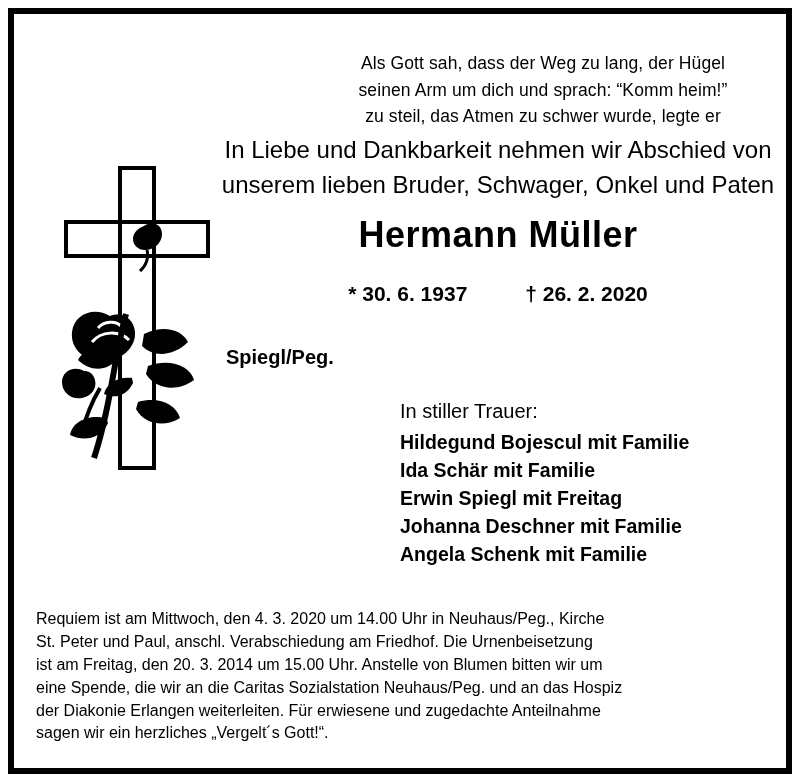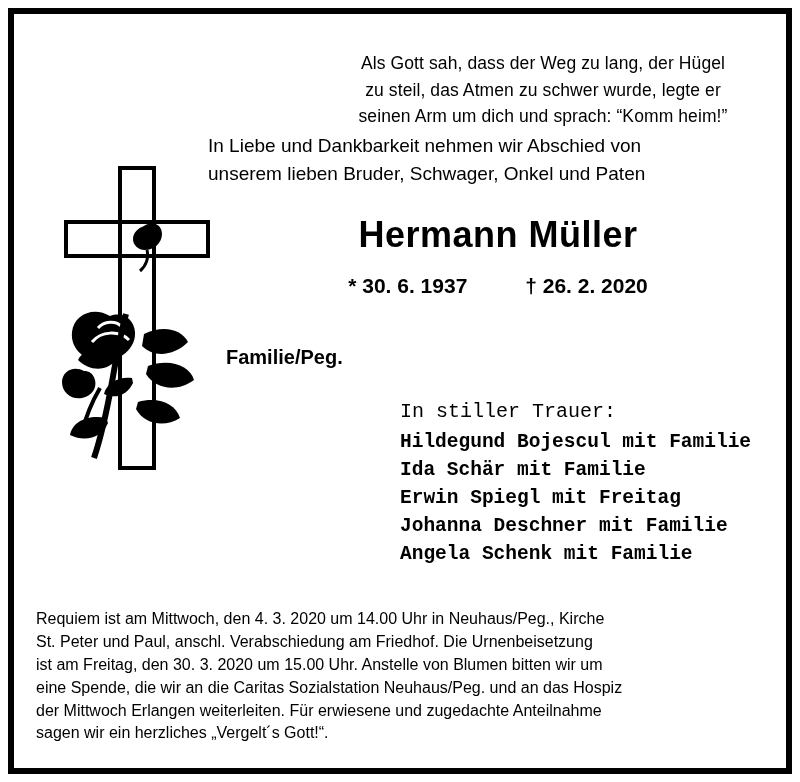--- a/index.html
+++ b/index.html
@@ -49,42 +49,42 @@
     line-height: 1.52;
     letter-spacing: 0.1px;
   }
 
   
   .intro {
     position: absolute;
     left: 180px;
     top: 104px;
     width: 580px;
-    text-align: left;
-    font-size: 19px;
+    text-align: center;
+    font-size: 24px;
     line-height: 1.46;
   }
 
   
   .name {
     position: absolute;
     left: 180px;
     top: 186px;
     width: 580px;
     text-align: center;
     font-size: 36px;
     font-weight: bold;
     letter-spacing: 0.5px;
   }
 
   
   .dates {
     position: absolute;
     left: 180px;
-    top: 246px;
+    top: 254px;
     width: 580px;
     text-align: center;
     font-size: 21px;
     font-weight: bold;
   }
   .dates .birth { margin-right: 52px; }
   .dates .sym { font-weight: bold; }
 
   
   .place {
@@ -94,21 +94,20 @@
     font-size: 20px;
     font-weight: bold;
   }
 
   
   .mourners {
     position: absolute;
     left: 372px;
     top: 372px;
     width: 390px;
-    font-family: Liberation Mono, monospace;
   }
   .mourners .lead {
     font-size: 20px;
     font-weight: normal;
     margin-bottom: 6px;
   }
   .mourners ul {
     list-style: none;
     margin: 0;
     padding: 0;
@@ -175,59 +174,59 @@
           <path d="M100 200 c22 -8 42 0 46 14 c-16 12 -38 10 -48 -6 z" fill="#000"></path>
           <path d="M90 236 c20 -6 38 2 42 16 c-16 10 -36 6 -44 -9 z" fill="#000"></path>
           <path d="M70 188 c-16 -10 -34 -6 -40 6 c12 12 30 12 40 -2 z" fill="#000"></path>
           <path d="M58 252 c-18 -4 -34 4 -36 17 c16 8 32 2 38 -12 z" fill="#000"></path>
           <path d="M84 212 c-14 -2 -26 6 -28 16 c12 6 24 0 29 -11 z" fill="#000"></path>
         </svg>
       </div>
 
       <div class="verse">
         <div>Als Gott sah, dass der Weg zu lang, der Hügel</div>
+        <div>seinen Arm um dich und sprach: “Komm heim!”</div>
         <div>zu steil, das Atmen zu schwer wurde, legte er</div>
-        <div>seinen Arm um dich und sprach: “Komm heim!”</div>
       </div>
 
       <div class="intro">
         <div>In Liebe und Dankbarkeit nehmen wir Abschied von</div>
         <div>unserem lieben Bruder, Schwager, Onkel und Paten</div>
       </div>
 
       <div class="name">Hermann Müller</div>
 
       <div class="dates">
         <span class="birth">
           <span class="sym">*</span>
           <span>30. 6. 1937</span>
         </span>
         <span class="death">
           <span class="sym">†</span>
           <span>26. 2. 2020</span>
         </span>
       </div>
 
-      <div class="place">Familie/Peg.</div>
+      <div class="place">Spiegl/Peg.</div>
 
       <div class="mourners">
         <div class="lead">In stiller Trauer:</div>
         <ul>
           <li>Hildegund Bojescul mit Familie</li>
           <li>Ida Schär mit Familie</li>
           <li>Erwin Spiegl mit Freitag</li>
           <li>Johanna Deschner mit Familie</li>
           <li>Angela Schenk mit Familie</li>
         </ul>
       </div>
 
       <div class="footer">
         <p>Requiem ist am Mittwoch, den 4. 3. 2020 um 14.00 Uhr in Neuhaus/Peg., Kirche</p>
         <p>St. Peter und Paul, anschl. Verabschiedung am Friedhof. Die Urnenbeisetzung</p>
-        <p>ist am Freitag, den 30. 3. 2020 um 15.00 Uhr. Anstelle von Blumen bitten wir um</p>
+        <p>ist am Freitag, den 20. 3. 2014 um 15.00 Uhr. Anstelle von Blumen bitten wir um</p>
         <p>eine Spende, die wir an die Caritas Sozialstation Neuhaus/Peg. und an das Hospiz</p>
-        <p>der Mittwoch Erlangen weiterleiten. Für erwiesene und zugedachte Anteilnahme</p>
+        <p>der Diakonie Erlangen weiterleiten. Für erwiesene und zugedachte Anteilnahme</p>
         <p>sagen wir ein herzliches „Vergelt´s Gott!“.</p>
       </div>
 
     </div>
   </div>
 </div>
 
 </body></html>

